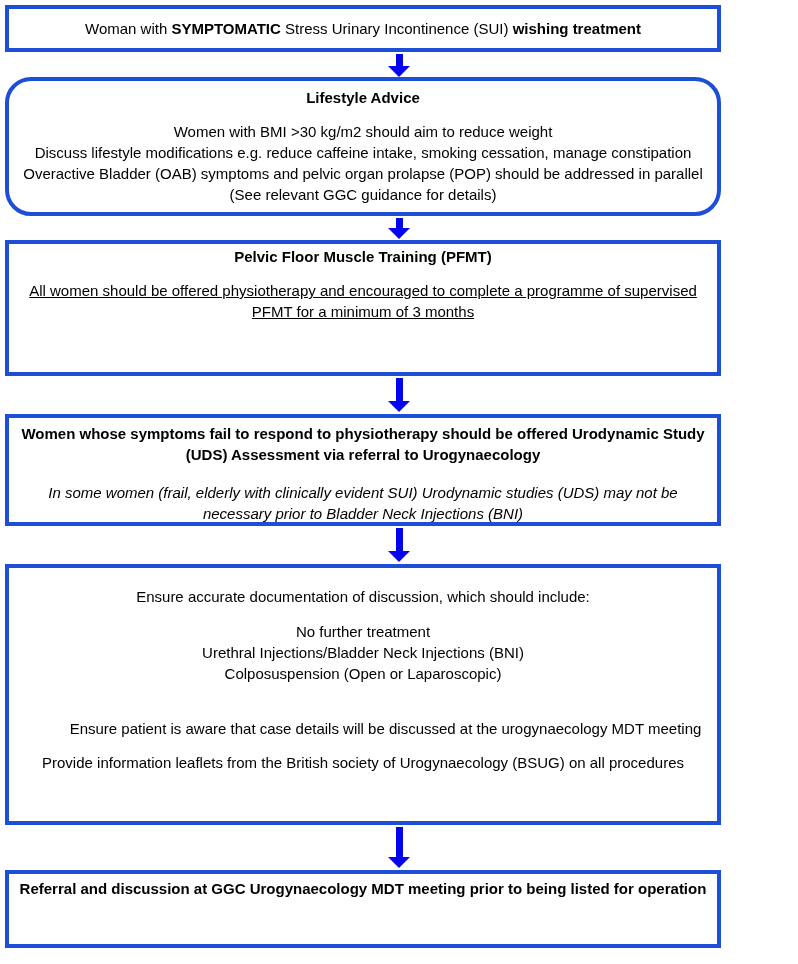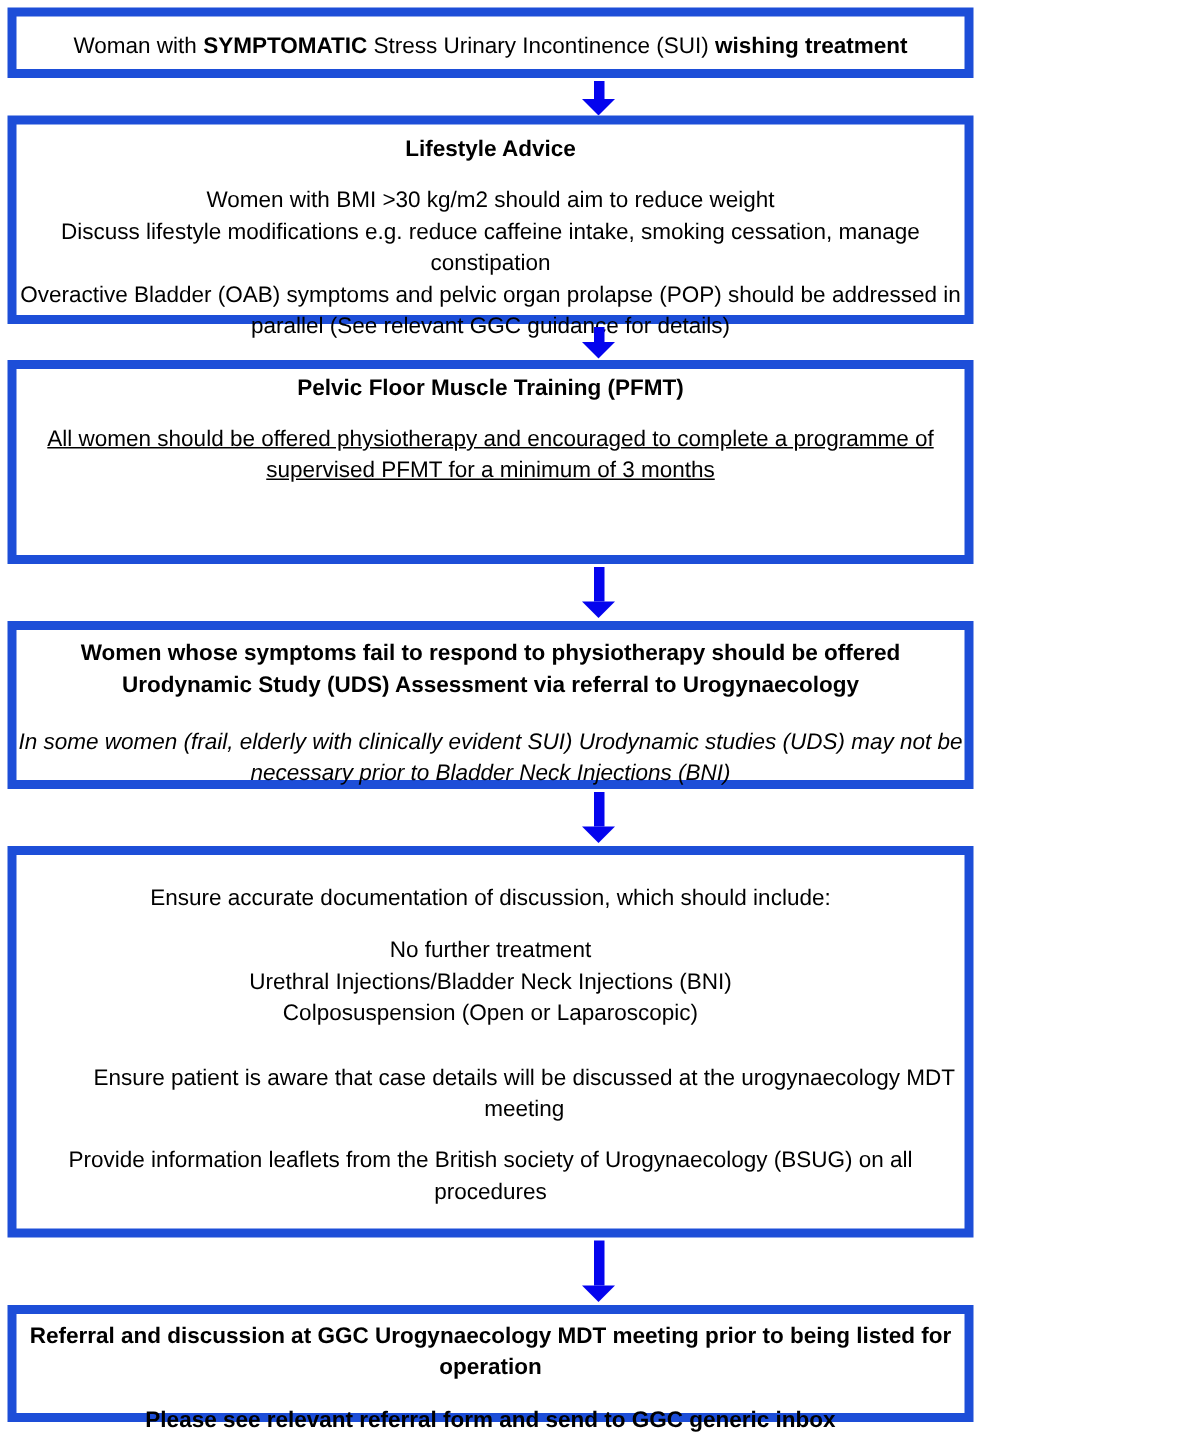--- a/index.html
+++ b/index.html
@@ -10,41 +10,41 @@
     height: 964px;
     background: #ffffff;
     font-family: "Liberation Sans", sans-serif;
     font-size: 15px;
     line-height: 21px;
     color: #000000;
   }
   .box {
     position: absolute;
     left: 5px;
-    width: 644px;
+    width: 716px;
     background: #ffffff;
-    border: 6px solid #1d4ed8;
+    border: 4px solid #1d4ed8;
     text-align: center;
   }
   p { margin: 0 auto; }
   .b { font-weight: 700; }
   .i { font-style: italic; }
   .title { font-weight: 700; }
 
   .box1 { top: 5px;   height: 47px;  padding-top: 9px; }
-  .box2 { top: 77px;  height: 139px; padding-top: 6px; }
+  .box2 { top: 77px;  height: 139px; padding-top: 6px; border-radius: 26px; }
   .box3 { top: 240px; height: 136px; padding-top: 2px; }
   .box4 { top: 414px; height: 112px; padding-top: 5px; }
   .box5 { top: 564px; height: 261px; padding-top: 5px; }
   .box6 { top: 870px; height: 78px;  padding-top: 4px; }
 
   .mt13 { margin-top: 13px; }
   .mt14 { margin-top: 14px; }
   .mt17 { margin-top: 17px; }
-  .mt35 { margin-top: 22px; padding-left: 45px; }
+  .mt35 { margin-top: 34px; padding-left: 45px; }
 
   .w730 { max-width: 730px; }
   .w720 { max-width: 720px; }
   .w700 { max-width: 700px; }
   .w675 { max-width: 675px; text-decoration: underline; }
 
   .arrow {
     position: absolute;
     left: 50%;
     transform: translateX(-50%);
@@ -121,16 +121,15 @@
     <p class="mt13">Provide information leaflets from the British society of Urogynaecology (BSUG) on all procedures</p>
   </div>
 
   <div class="arrow a5">
     <div class="arrow-stem"></div>
     <div class="arrow-head"></div>
   </div>
 
   <div class="box box6">
     <p class="b">Referral and discussion at GGC Urogynaecology MDT meeting prior to being listed for operation</p>
-    <p class="b mt14">Please see relevant referral form and send to GGC generic inbox</p>
   </div>
 
 </div>
 
 </body></html>

